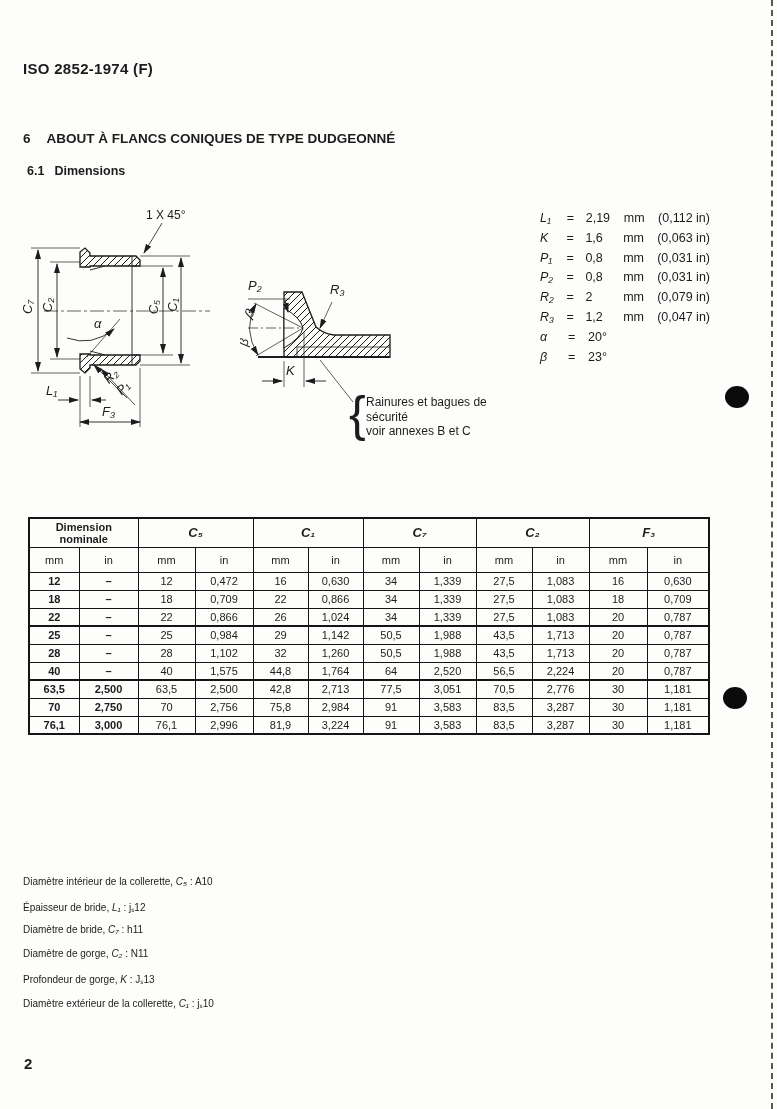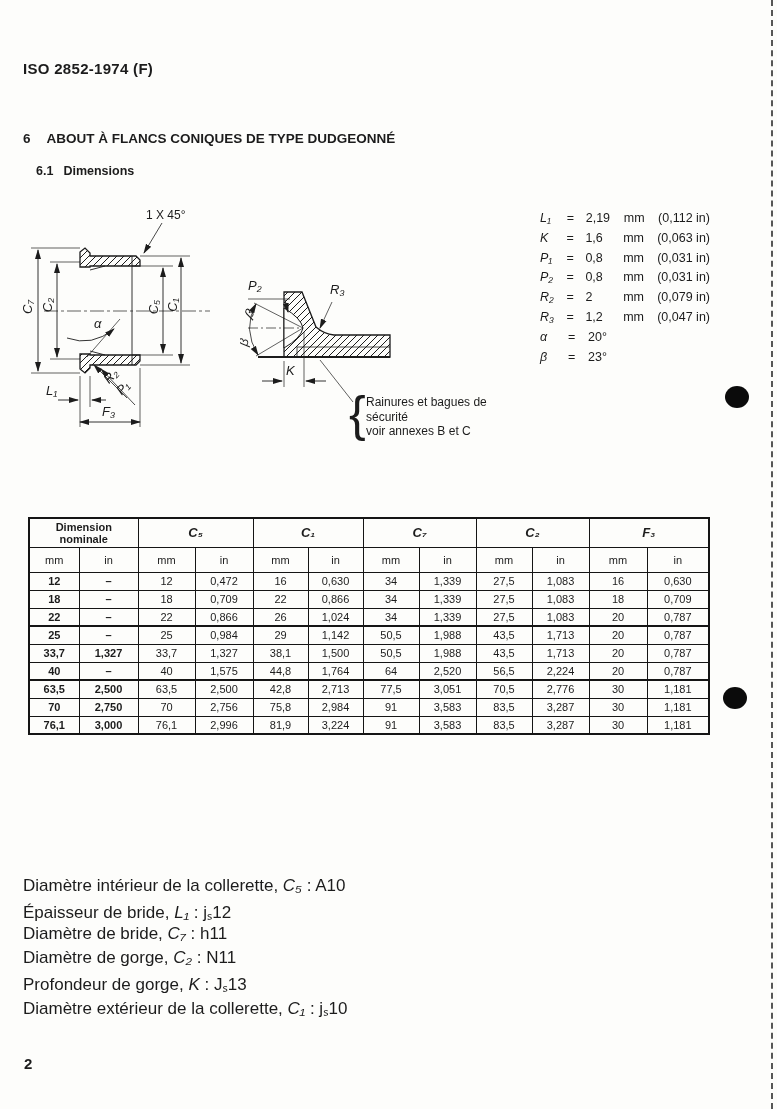--- a/index.html
+++ b/index.html
@@ -5,21 +5,21 @@
   * { margin:0; padding:0; box-sizing:border-box; }
   html,body { background:#e8e8e4; }
   body { font-family:"Liberation Sans", sans-serif; color:#1c1c1c; }
   .page { position:relative; width:777px; height:1109px; background:#fdfdfb; overflow:hidden; margin:0 auto; }
 
   .abs { position:absolute; }
 
   .doc-header { left:23px; top:60px; font-size:15px; font-weight:bold; letter-spacing:.3px; }
 
   .sec6 { left:23px; top:131px; font-size:13.5px; font-weight:bold; display:flex; gap:16px; }
-  .sec61 { left:36px; top:164px; font-size:12.5px; font-weight:bold; display:flex; gap:10px; }
+  .sec61 { left:27px; top:164px; font-size:12.5px; font-weight:bold; display:flex; gap:10px; }
 
   
   .params { left:540px; top:211px; width:170px; }
   .param-row { display:flex; height:19.8px; font-size:12.5px; align-items:baseline; }
   .p-sym { width:28px; font-style:italic; }
   .p-eq { width:20px; }
   .p-val { width:40px; }
   .p-unit { width:36px; }
   .p-in { flex:1; white-space:nowrap; }
 
@@ -33,21 +33,21 @@
   .dim-table thead tr.grp th.sym { font-size:13px; font-weight:bold; font-style:italic; }
   .dim-table thead tr.sub th { height:25px; font-weight:normal; font-size:11px; }
   .dim-table tbody td { height:18px; font-size:11px; }
   .dim-table tbody td.bold { font-weight:bold; }
   .dim-table tbody tr.group-start td { border-top:2px solid #151515; }
   .dim-table td:nth-child(2n+3), .dim-table tr.sub th:nth-child(2n+3) { border-left:1.5px solid #151515; }
 
   
   .tol { left:23px; top:876px; width:500px; }
   .tol-head { font-size:12.5px; font-weight:bold; display:flex; gap:10px; margin-bottom:13px; }
-  .tol-line { font-size:17px; height:24px; }
+  .tol-line { font-size:10px; height:24px; }
   .tol-sym { font-style:italic; }
 
   .pagenum { left:24px; top:1055px; font-size:15px; font-weight:bold; }
 
   .dot { position:absolute; background:#0b0b0b; border-radius:50%; }
   .edge-dash { position:absolute; top:0; bottom:0; right:4px; width:0;
     border-right:2px dashed #3b3b3b; opacity:.85; }
 
   svg text { fill:#1c1c1c; font-family:"Liberation Sans", sans-serif; }
   svg .lbl { font-style:italic; font-size:13px; }
@@ -327,26 +327,26 @@
             <td>29</td>
             <td>1,142</td>
             <td>50,5</td>
             <td>1,988</td>
             <td>43,5</td>
             <td>1,713</td>
             <td>20</td>
             <td>0,787</td>
           </tr>
           <tr>
-            <td class="bold">33,7</td>
-            <td class="bold">1,327</td>
-            <td>33,7</td>
-            <td>1,327</td>
-            <td>38,1</td>
-            <td>1,500</td>
+            <td class="bold">28</td>
+            <td class="bold">–</td>
+            <td>28</td>
+            <td>1,102</td>
+            <td>32</td>
+            <td>1,260</td>
             <td>50,5</td>
             <td>1,988</td>
             <td>43,5</td>
             <td>1,713</td>
             <td>20</td>
             <td>0,787</td>
           </tr>
           <tr>
             <td class="bold">40</td>
             <td class="bold">–</td>

